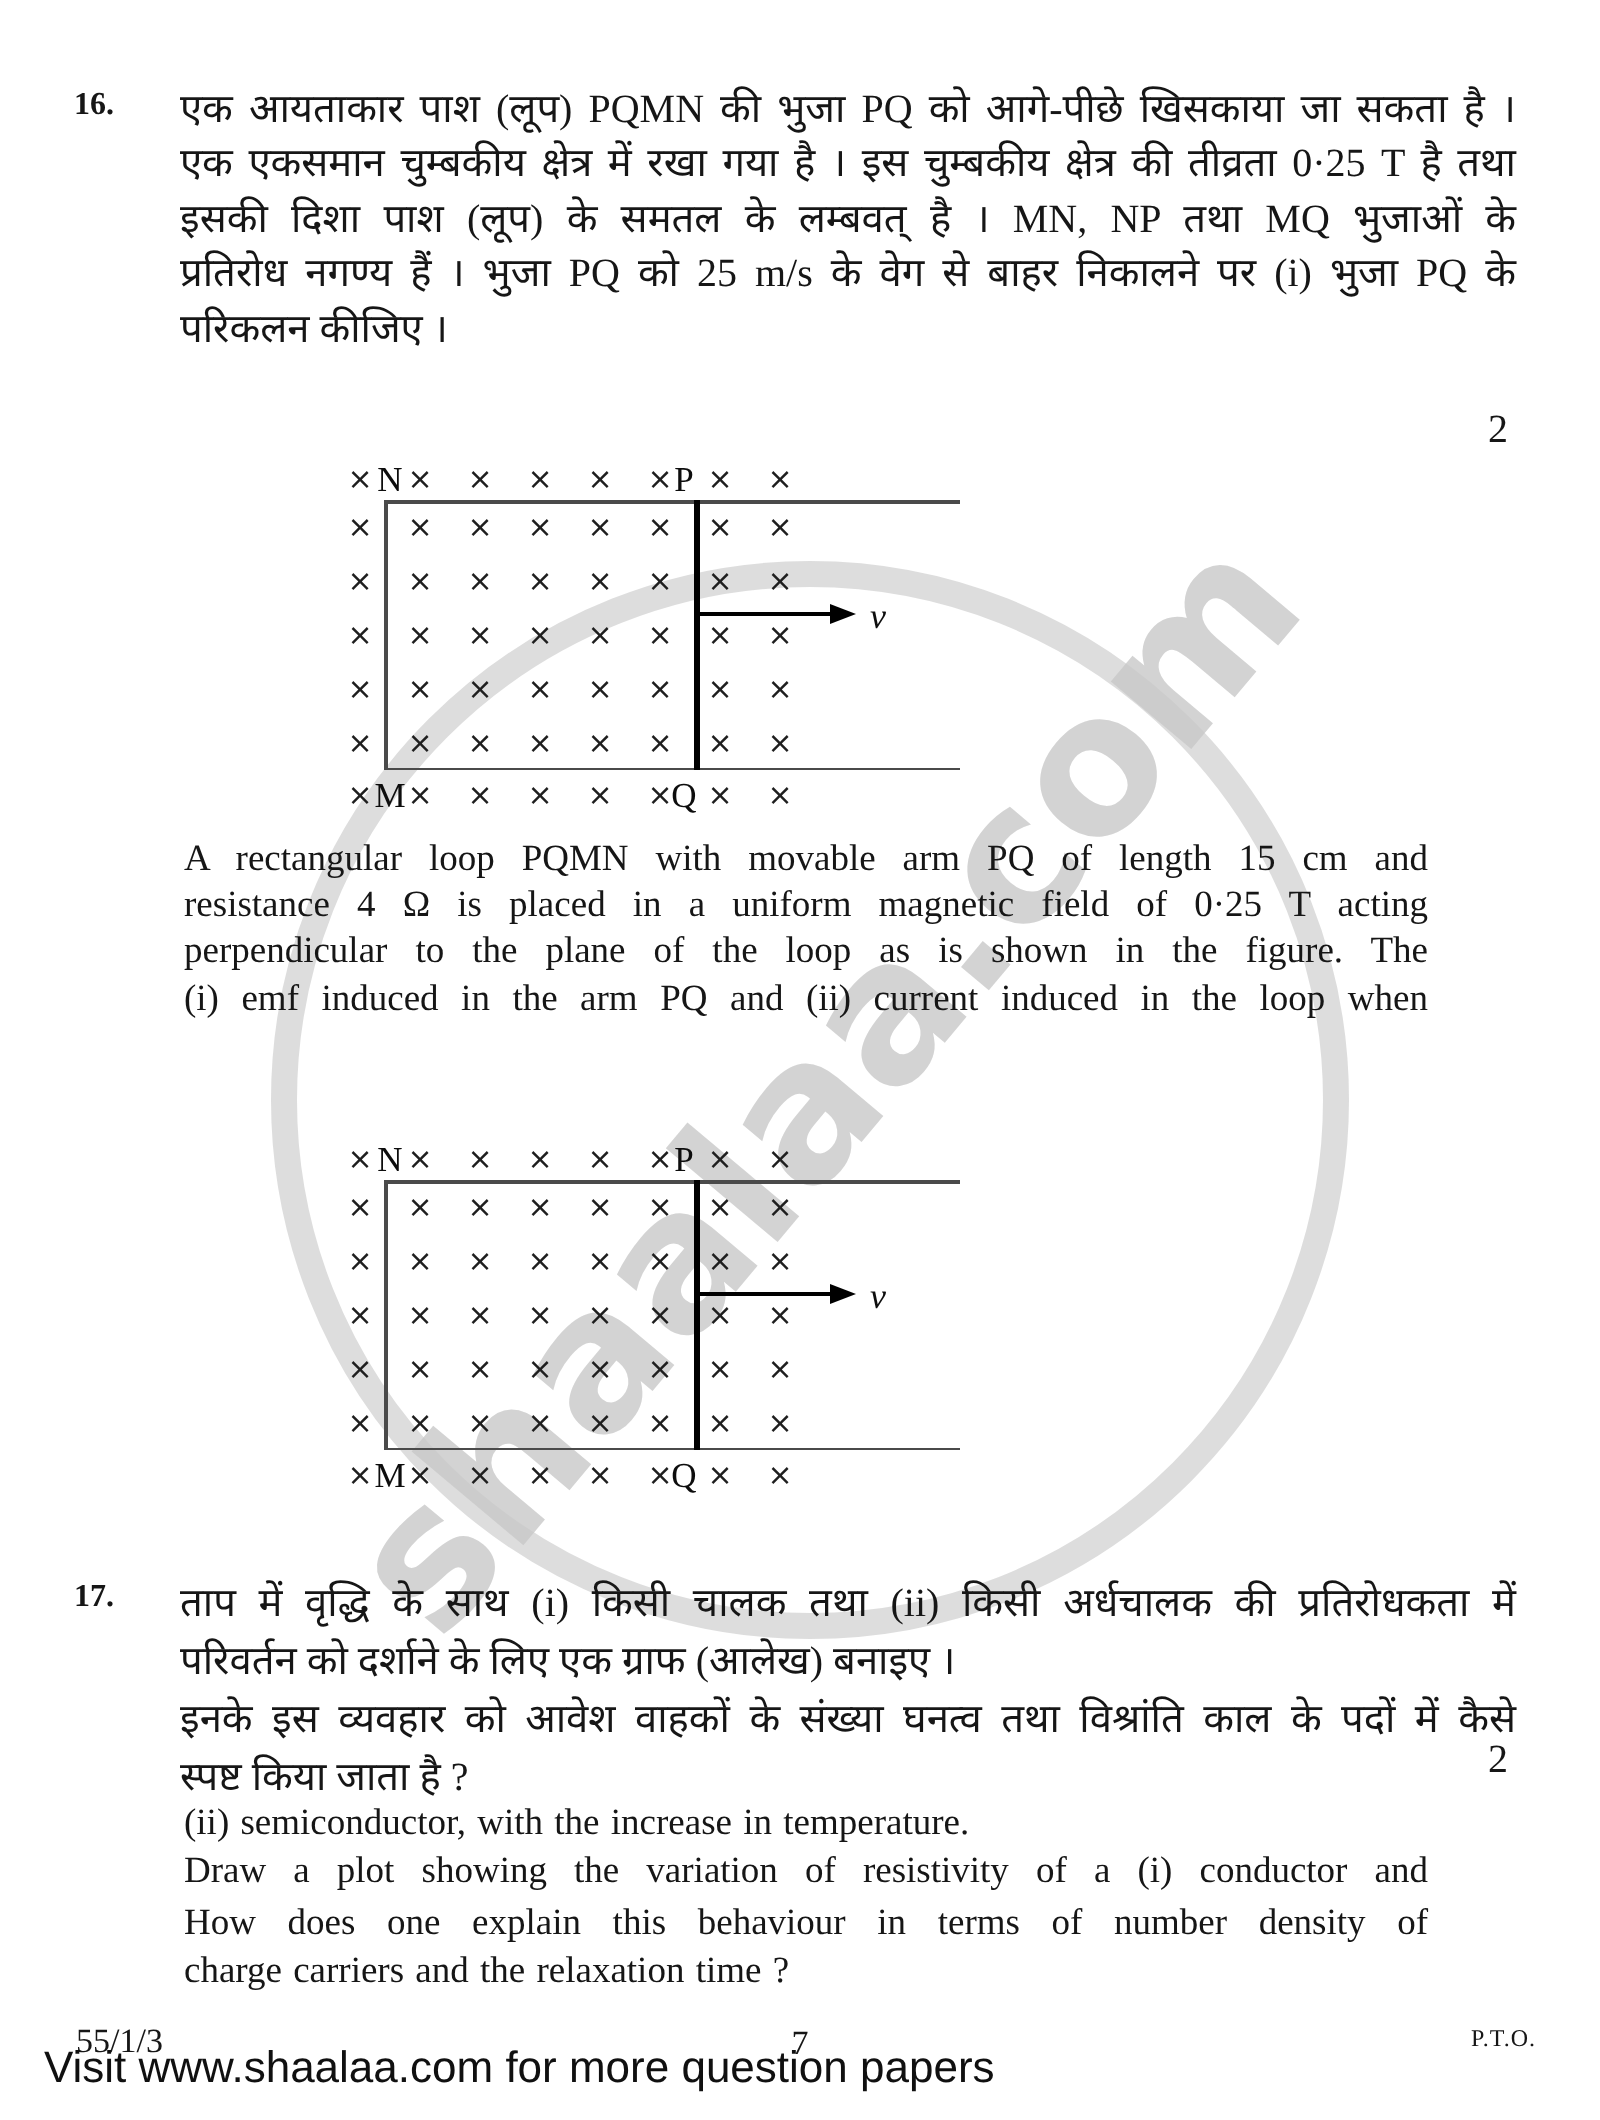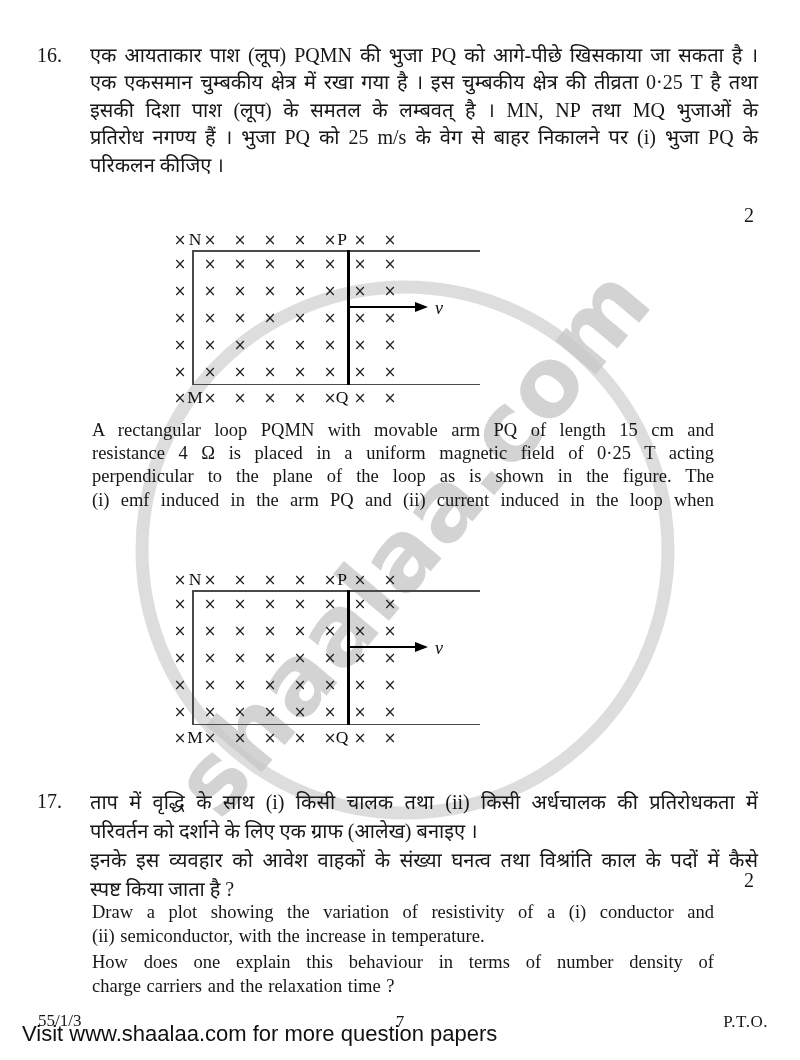--- a/index.html
+++ b/index.html
@@ -3,21 +3,21 @@
 <meta charset="utf-8">
 <style>
   html,body{margin:0;padding:0;background:#ffffff;width:800px;height:1060px;overflow:hidden;}
   .page{position:relative;width:800px;height:1060px;background:#fff;
         font-family:"Liberation Serif","DejaVu Serif",serif;color:#161616;}
   
   .watermark{position:absolute;left:0;top:0;z-index:0;pointer-events:none;}
   
   .layer{position:absolute;left:0;top:0;width:800px;height:1060px;z-index:1;}
   .abs{position:absolute;}
-  .qnum{font-size:20px;font-weight:normal;}
+  .qnum{font-size:16px;font-weight:bold;}
   .hindi{font-size:20px;}
   .eng{font-size:18.5px;word-spacing:1px;}
   .para-block .line{white-space:nowrap;}
   .para-block .just{white-space:normal;text-align:justify;text-align-last:justify;}
   .q16-hindi .line{height:27.4px;line-height:27.4px;}
   .q17-hindi .line{height:29px;line-height:29px;}
   .q16-eng .line{height:23.2px;line-height:23.2px;}
   .q17-eng .line{height:23.5px;line-height:23.5px;}
   .marks{font-size:20px;}
   
@@ -29,21 +29,21 @@
   .hwire,.vwire{position:absolute;background:#4a4a4a;}
   .pqwire{background:#000;}
   .arrow-shaft{position:absolute;background:#000;}
   .arrow-head{position:absolute;width:0;height:0;border-left:13px solid #000;
               border-top:5.5px solid transparent;border-bottom:5.5px solid transparent;}
   .vel{position:absolute;font-family:"Liberation Serif",serif;font-style:italic;
        font-size:18px;color:#0d0d0d;line-height:1;}
   
   .foot-code{font-size:17px;}
   .foot-page{font-size:17px;}
-  .foot-pto{font-size:17px;letter-spacing:0.5px;}
+  .foot-pto{font-size:12px;letter-spacing:0.5px;}
   .foot-visit{font-family:"Liberation Sans","DejaVu Sans",sans-serif;font-size:22px;color:#101010;}
 </style>
 </head>
 <body>
 
 <div class="page">
 
   <svg class="watermark" width="800" height="1060" viewBox="0 0 800 1060">
     <circle cx="405" cy="550" r="263" fill="none" stroke="#d7d7d7" stroke-width="13" opacity="0.85"></circle>
     <text transform="translate(412,542) rotate(-50)" text-anchor="middle" dominant-baseline="central" font-family="DejaVu Sans, sans-serif" font-weight="bold" font-size="96" fill="#c9c9c9" opacity="0.8">shaalaa.com</text>
@@ -210,22 +210,22 @@
 
     <div class="abs qnum" style="left:37px;top:790px;">17.</div>
     <div class="abs hindi para-block q17-hindi" style="left:90px;top:788px;width:668px;">
         <div class="line just">ताप में वृद्धि के साथ (i) किसी चालक तथा (ii) किसी अर्धचालक की प्रतिरोधकता में</div>
         <div class="line">परिवर्तन को दर्शाने के लिए एक ग्राफ (आलेख) बनाइए ।</div>
         <div class="line just">इनके इस व्यवहार को आवेश वाहकों के संख्या घनत्व तथा विश्रांति काल के पदों में कैसे</div>
         <div class="line">स्पष्ट किया जाता है ?</div>
       </div>
     <div class="abs marks" style="left:744px;top:869px;">2</div>
     <div class="abs eng para-block q17-eng" style="left:92px;top:901px;width:622px;">
+        <div class="line">(ii) semiconductor, with the increase in temperature.</div>
         <div class="line just">Draw a plot showing the variation of resistivity of a (i) conductor and</div>
-        <div class="line">(ii) semiconductor, with the increase in temperature.</div>
       </div>
     <div class="abs eng para-block q17-eng" style="left:92px;top:951px;width:622px;">
         <div class="line just">How does one explain this behaviour in terms of number density of</div>
         <div class="line">charge carriers and the relaxation time ?</div>
       </div>
 
     <div class="abs foot-code" style="left:38px;top:1011px;">55/1/3</div>
     <div class="abs foot-page" style="left:380px;top:1012px;width:40px;text-align:center;">7</div>
     <div class="abs foot-pto" style="left:690px;top:1012px;width:78px;text-align:right;">P.T.O.</div>
     <div class="abs foot-visit" style="left:22px;top:1021px;">Visit www.shaalaa.com for more question papers</div>

